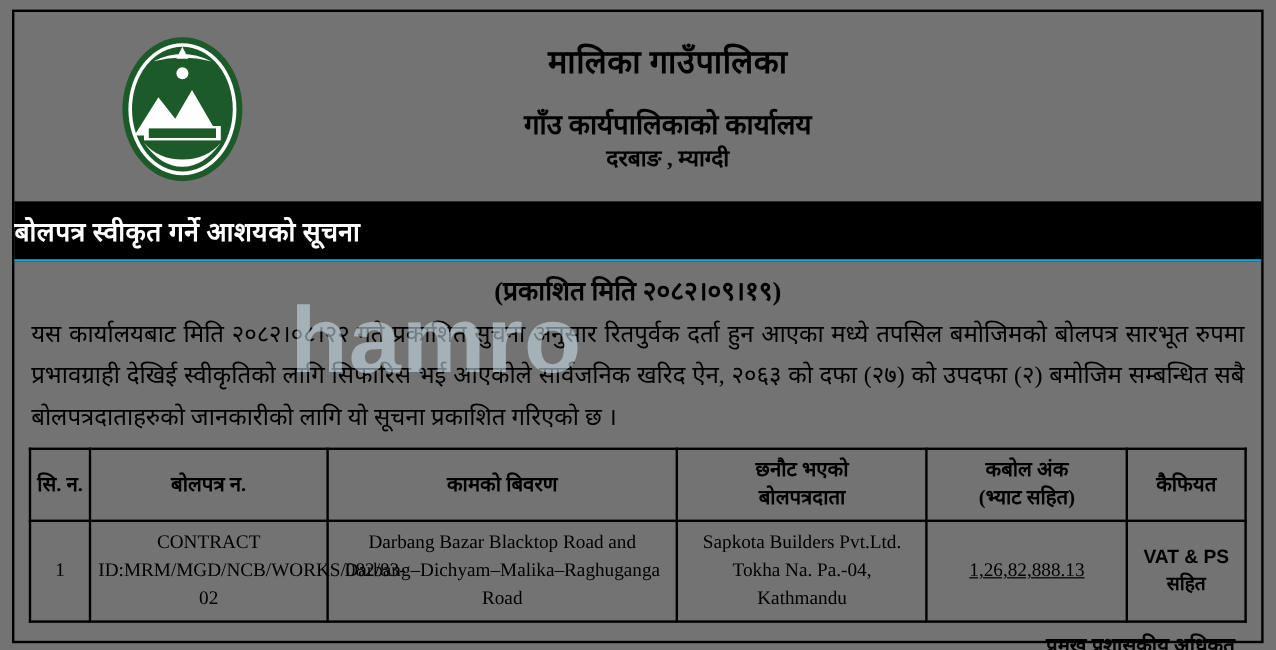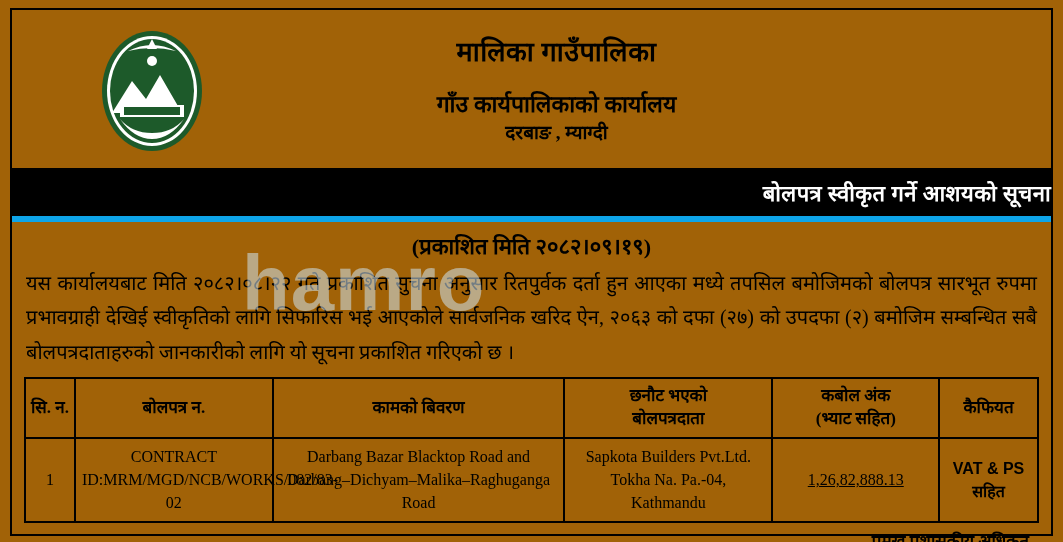--- a/index.html
+++ b/index.html
@@ -8,21 +8,21 @@
     background: #ffffff;
   }
   body {
     font-family: "Liberation Serif", "DejaVu Serif", serif;
     color: #000;
   }
   .page {
     width: 1063px;
     height: 542px;
     position: relative;
-    background: #a16207;
+    background: #737373;
     box-sizing: border-box;
     padding: 8px 10px 6px 10px;
     overflow: hidden;
   }
   .outer-frame {
     border: 2px solid #000;
     height: 100%;
     box-sizing: border-box;
     position: relative;
     display: flex;
@@ -72,27 +72,27 @@
   .org-addr2 {
     font-size: 19px;
     font-weight: bold;
     line-height: 1.35;
   }
 
   
   .title-bar {
     background: #000;
     color: #fff;
-    text-align: right;
+    text-align: left;
     font-size: 22px;
     font-weight: bold;
     padding: 7px 0 9px 0;
     letter-spacing: 0.4px;
     border-top: 2px solid #000;
-    border-bottom: 6px solid #0ea5e9;
+    border-bottom: 2px solid #0ea5e9;
   }
 
   
   .pub-date {
     text-align: center;
     font-size: 22px;
     font-weight: bold;
     padding: 8px 0 4px 0;
   }
 

